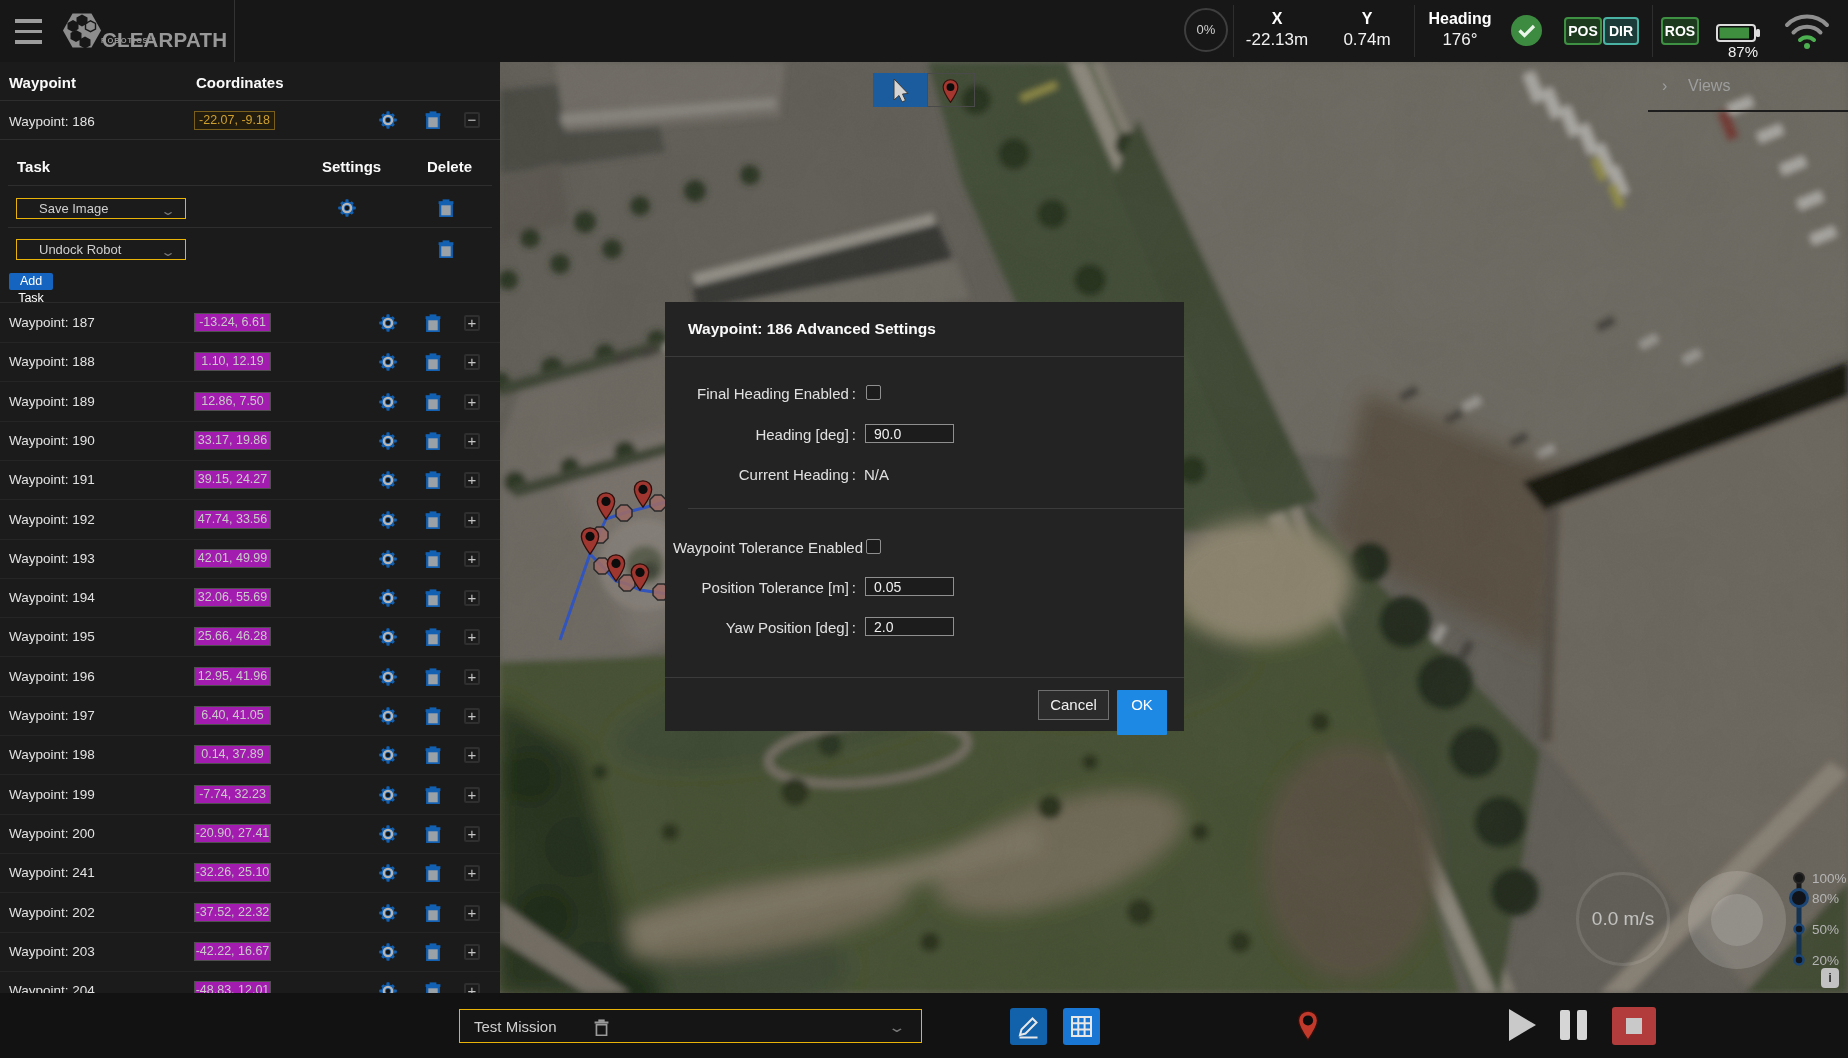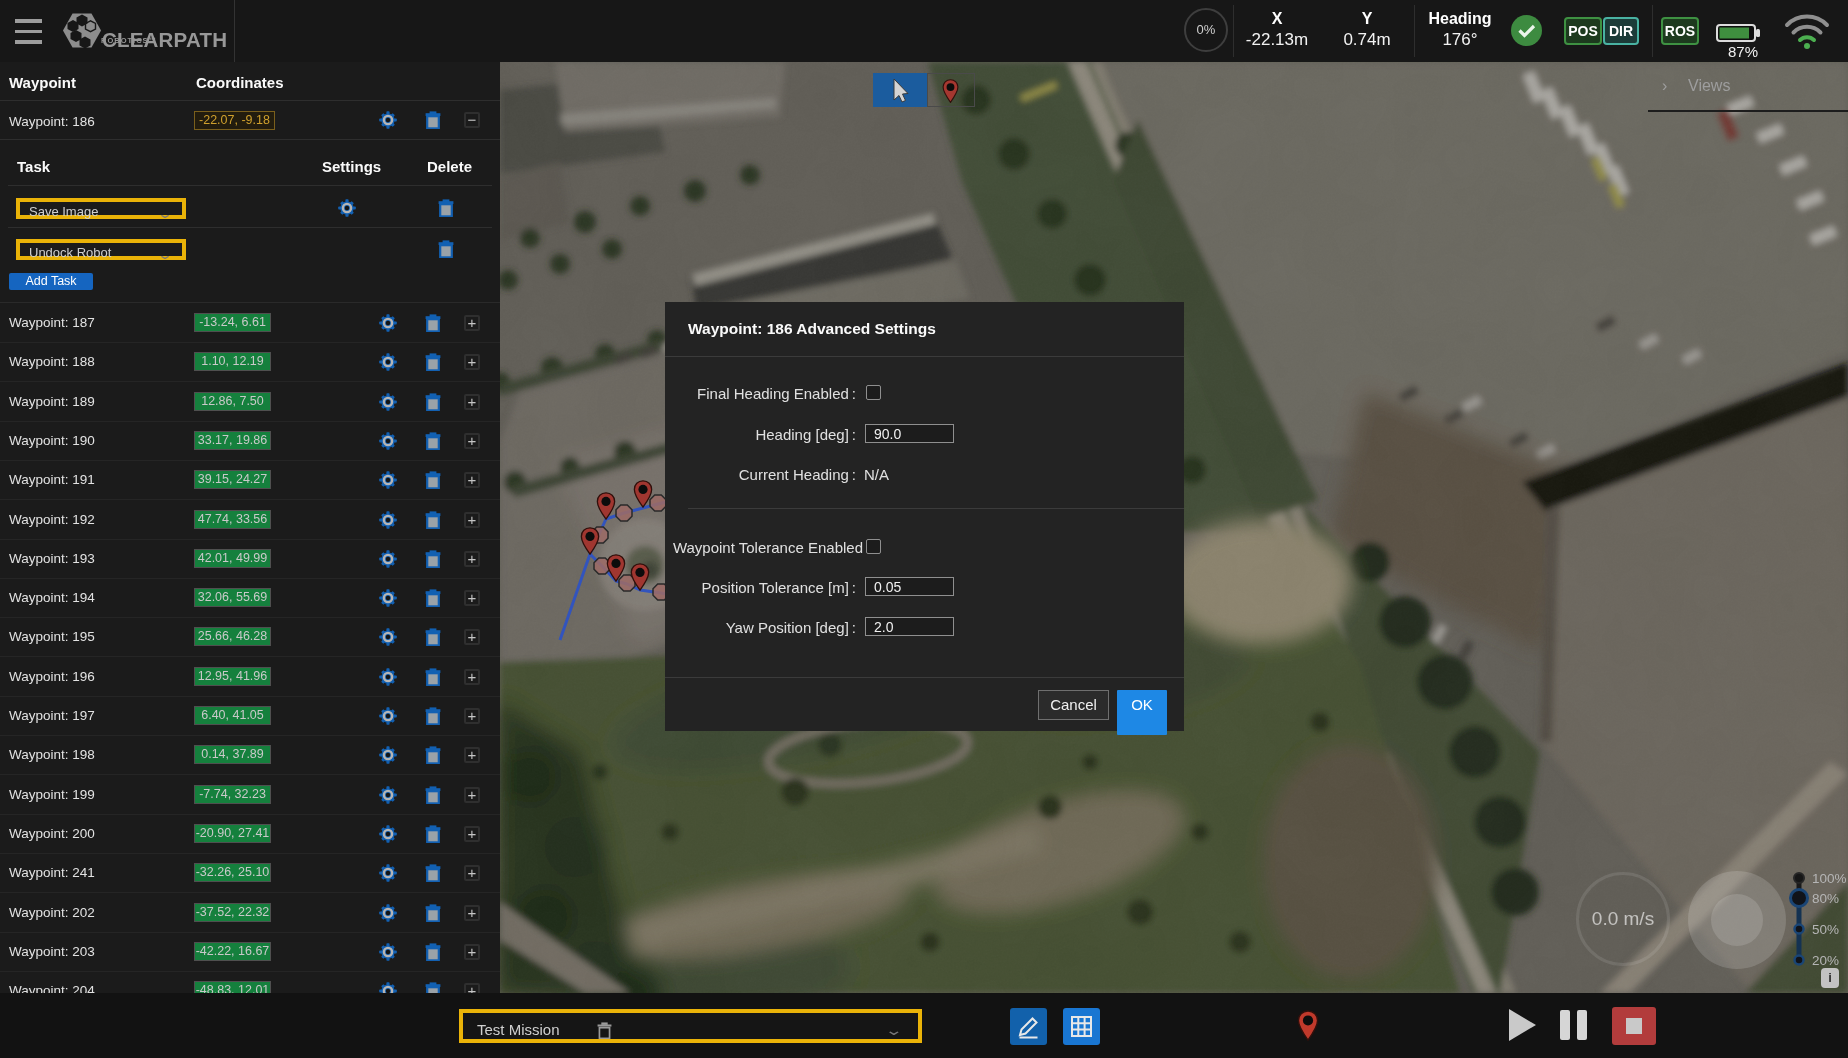--- a/index.html
+++ b/index.html
@@ -12,27 +12,27 @@
   #burger div { width:27px; height:3.6px; background:#9d9d9d; margin-bottom:7px; }
   .tcol { position:absolute; top:9px; text-align:center; color:#fff; }
   .tcol .lab { font-weight:bold; font-size:16px; line-height:19px; }
   .tcol .val { font-size:17px; line-height:24px; color:#f2f2f2; }
   .statbtn { position:absolute; top:17px; height:28px; border-radius:4px; color:#fff;
     font-size:14px; font-weight:bold; text-align:center; line-height:25px; }
   
   #lpanel { position:absolute; left:0; top:62px; width:500px; height:931px; background:#1b1b1b; }
   .ph { font-weight:bold; font-size:15px; color:#fafafa; }
   .coordbox { position:absolute; left:194px; width:77px; height:19px; border:1px solid #4f4f4f;
-    background:#15803d; color:#c9c9c9; font-size:12.5px; text-align:center; line-height:17px; }
+    background:#a21caf; color:#c9c9c9; font-size:12.5px; text-align:center; line-height:17px; }
   .sqbtn { position:absolute; left:464px; width:16px; height:16px; border:2px solid #2f2f2f;
     border-radius:2px; color:#c5c5c5; text-align:center; font-size:15px; line-height:12px; }
   .wrow { position:absolute; left:0; width:500px; height:40px; border-bottom:1px solid #252525; }
   .wrow .wlab { position:absolute; left:9px; top:12px; font-size:13.5px; color:#e2e2e2; }
-  .selbox { position:absolute; border:4px solid #eab308; background:#1b1b1b; color:#cfcfcf;
-    font-size:13px; }
+  .selbox { position:absolute; border:1px solid #eab308; background:#1b1b1b; color:#cfcfcf;
+    font-size:13px;padding-left:13px; }
   .chev { position:absolute; color:#777; font-size:12px; transform:scaleX(1.6); }
   
   #botbar { position:absolute; left:0; top:993px; width:1848px; height:65px; background:#121212; }
   
   #map { position:absolute; left:500px; top:62px; width:1348px; height:931px; overflow:hidden; background:#4e4b43; }
   
   #modal { position:absolute; left:665px; top:302px; width:519px; height:429px; background:#232323;
     z-index:30; }
   #modal .mlabel { position:absolute; font-size:15px; color:#e0e0e0; text-align:right; width:240px; }
   #modal .minput { position:absolute; left:200px; width:89px; height:19px; border:1px solid #8f8f8f;
@@ -429,21 +429,21 @@
       <use href="#gear"></use>
     </svg>
   <svg class="abs" style="left:438px;top:137px;" width="16" height="18">
       <use href="#trash"></use>
     </svg>
   <div class="hline" style="left:8px; top:165px; width:484px;"></div>
   <div class="selbox" style="left:16px; top:177px; width:170px; height:21px; line-height:19px;"><span style="margin-left:9px;">Undock Robot</span><span class="chev" style="right:12px; top:3px;">⌄</span></div>
   <svg class="abs" style="left:438px;top:178px;" width="16" height="18">
       <use href="#trash"></use>
     </svg>
-  <div class="abs" style="left:9px; top:211px; width:84px; height:17px; background:#1565c0; border-radius:2px; color:#fff; font-size:12.5px; text-align:center; line-height:17px;">Add Task</div>
+  <div class="abs" style="left:9px; top:211px; width:44px; height:17px; background:#1565c0; border-radius:2px; color:#fff; font-size:12.5px; text-align:center; line-height:17px;">Add Task</div>
   <div class="hline" style="left:0; top:240px; width:500px; background:#2a2a2a;"></div>
 <div class="wrow" style="top:241.0px;">
   <div class="wlab">Waypoint: 187</div>
   <div class="coordbox" style="top:10px;">-13.24, 6.61</div>
   <svg class="abs" style="left:379px;top:11px;" width="18" height="18">
         <use href="#gear"></use>
       </svg>
   <svg class="abs" style="left:425px;top:11px;" width="16" height="18">
         <use href="#trash"></use>
       </svg>

